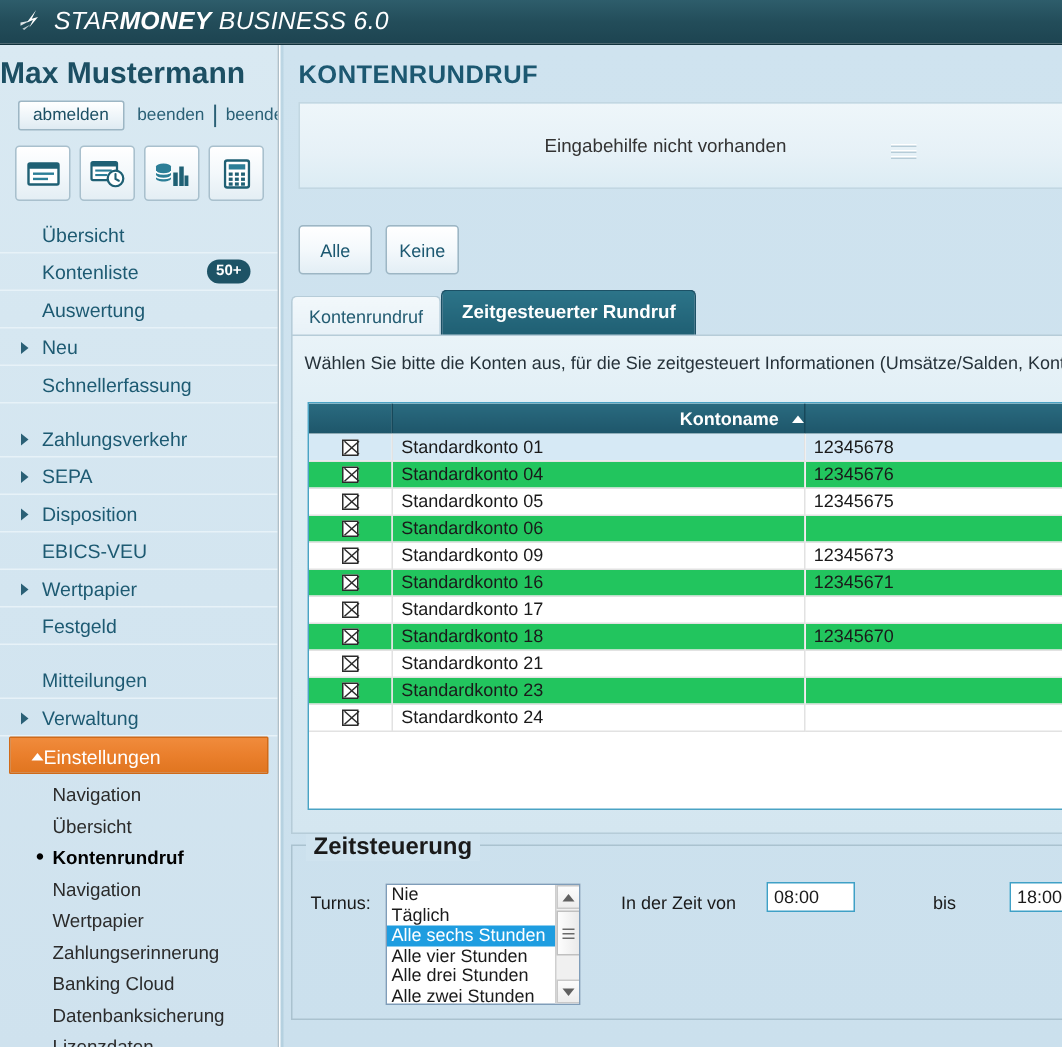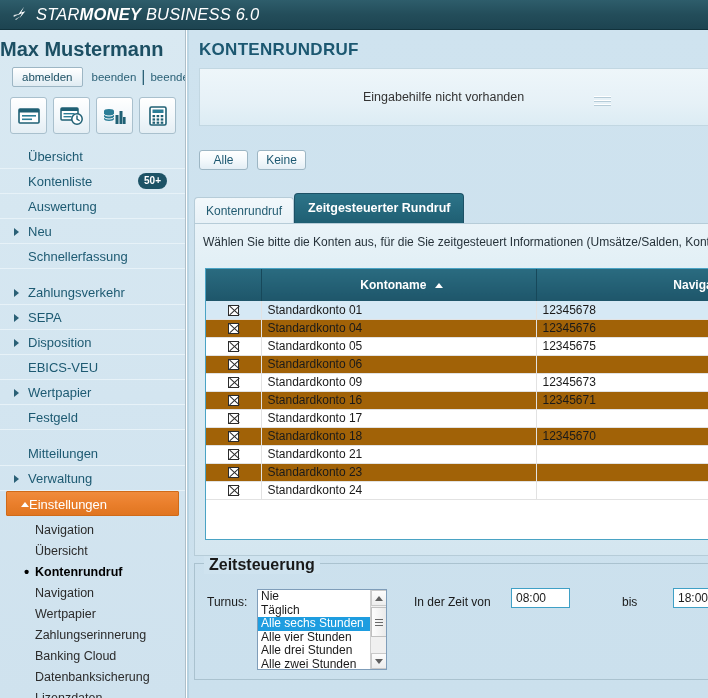--- a/index.html
+++ b/index.html
@@ -135,21 +135,21 @@
     position: absolute; left: 407px; top: 66px;
     width: 17px; height: 10px; cursor: ns-resize;
   }
   .drag-handle i {
     display: block; height: 2px; background: #ffffff; margin-bottom: 2px;
     border-bottom: 1px solid #b6ccd8;
   }
 
   .btn-row { position: absolute; left: 12px; top: 120px; display: flex; gap: 9px; }
   .btn-sel {
-    width: 49px; height: 20px;
+    width: 49px; height: 33px;
     background: linear-gradient(to bottom, #ffffff 0%, #f4f9fc 50%, #e3eef5 100%);
     border: 1px solid #9db6c4; border-radius: 3px;
     font-family: "Liberation Sans", sans-serif;
     font-size: 12px; color: #1c5871; cursor: pointer;
   }
 
   .tabs { position: absolute; left: 7px; top: 163px; display: flex; align-items: flex-end; }
   .tab {
     font-size: 12px; color: #235c72;
     background: linear-gradient(to bottom, #f2f8fb 0%, #e7f1f7 100%);
@@ -181,21 +181,21 @@
     position: absolute; left: 10px; top: 44px;
     width: 660px; height: 272px;
     background: #ffffff;
     border: 1px solid #4aa3c4;
     overflow: hidden;
   }
   table.grid { border-collapse: collapse; width: 100%; table-layout: fixed; }
   table.grid thead th {
     background: linear-gradient(to bottom, #2a6b80 0%, #1e566a 100%);
     color: #ffffff; font-size: 12px; font-weight: bold;
-    text-align: center; height: 32px; padding: 0 0 0 6px;
+    text-align: right; height: 20px; padding: 0 0 0 6px;
     border-right: 1px solid #17485a;
   }
   table.grid th.c-check { width: 55px; padding: 0; }
   table.grid th.c-name  { width: 275px; }
   table.grid th.c-num   { width: 330px; }
   .sort-arrow {
     display: inline-block; margin-left: 5px;
     width: 0; height: 0;
     border-bottom: 5px solid #ffffff;
     border-left: 4px solid transparent;
@@ -203,21 +203,21 @@
     vertical-align: middle;
   }
   table.grid tbody td {
     font-size: 12px; color: #1a1a1a;
     height: 18px; padding: 0 0 0 6px;
     border-bottom: 1px solid #e2e2e2;
     border-right: 1px solid #e2e2e2;
     overflow: hidden; white-space: nowrap;
   }
   table.grid tbody tr.sel td { background: #d6e9f5; }
-  table.grid tbody tr.alt td { background: #a16207; }
+  table.grid tbody tr.alt td { background: #22c55e; }
   table.grid tbody td.cb { text-align: center; padding: 0; }
   .cbox {
     display: inline-block; width: 11px; height: 11px;
     border: 1px solid #2b2b2b; background: #ffffff;
     position: relative; vertical-align: middle; cursor: pointer;
   }
   .cbox::before, .cbox::after {
     content: ""; position: absolute; left: -1px; top: 4px;
     width: 13px; height: 1px; background: #2b2b2b;
   }

